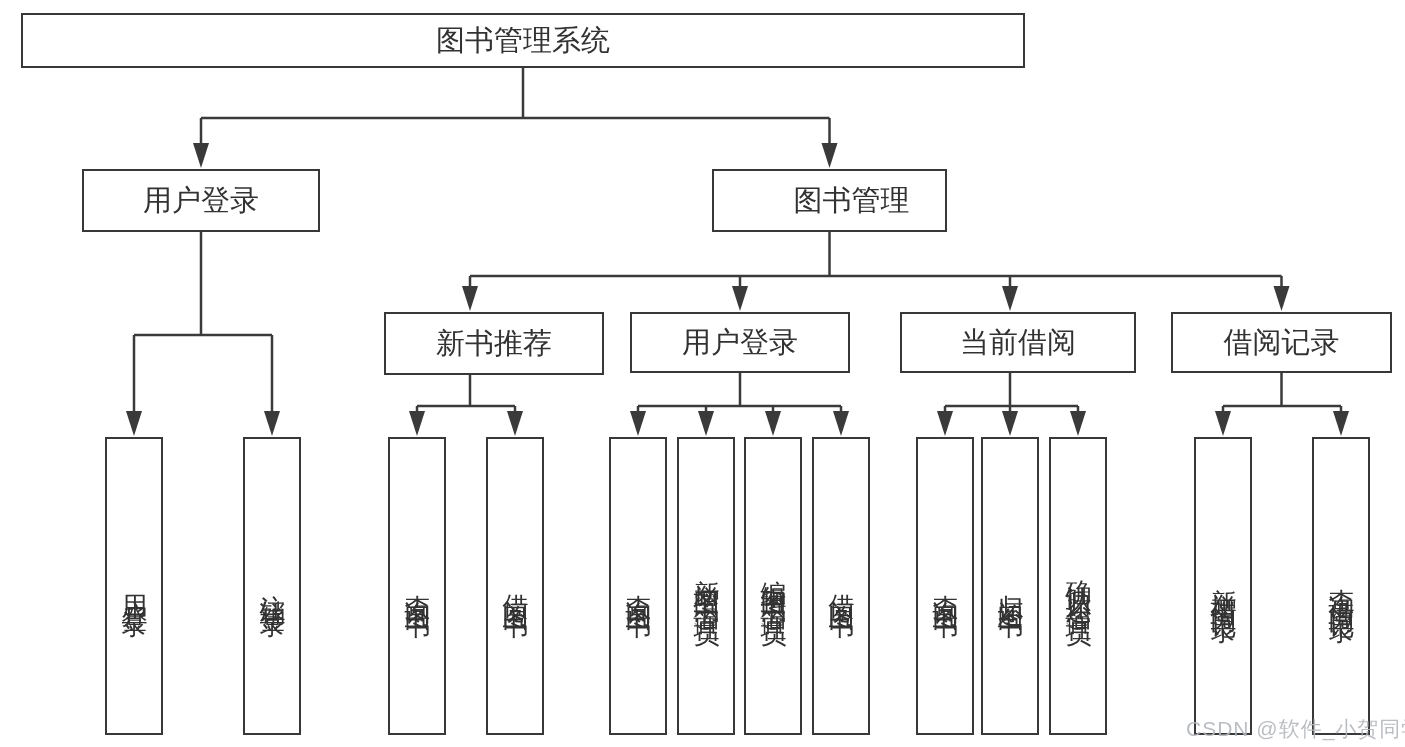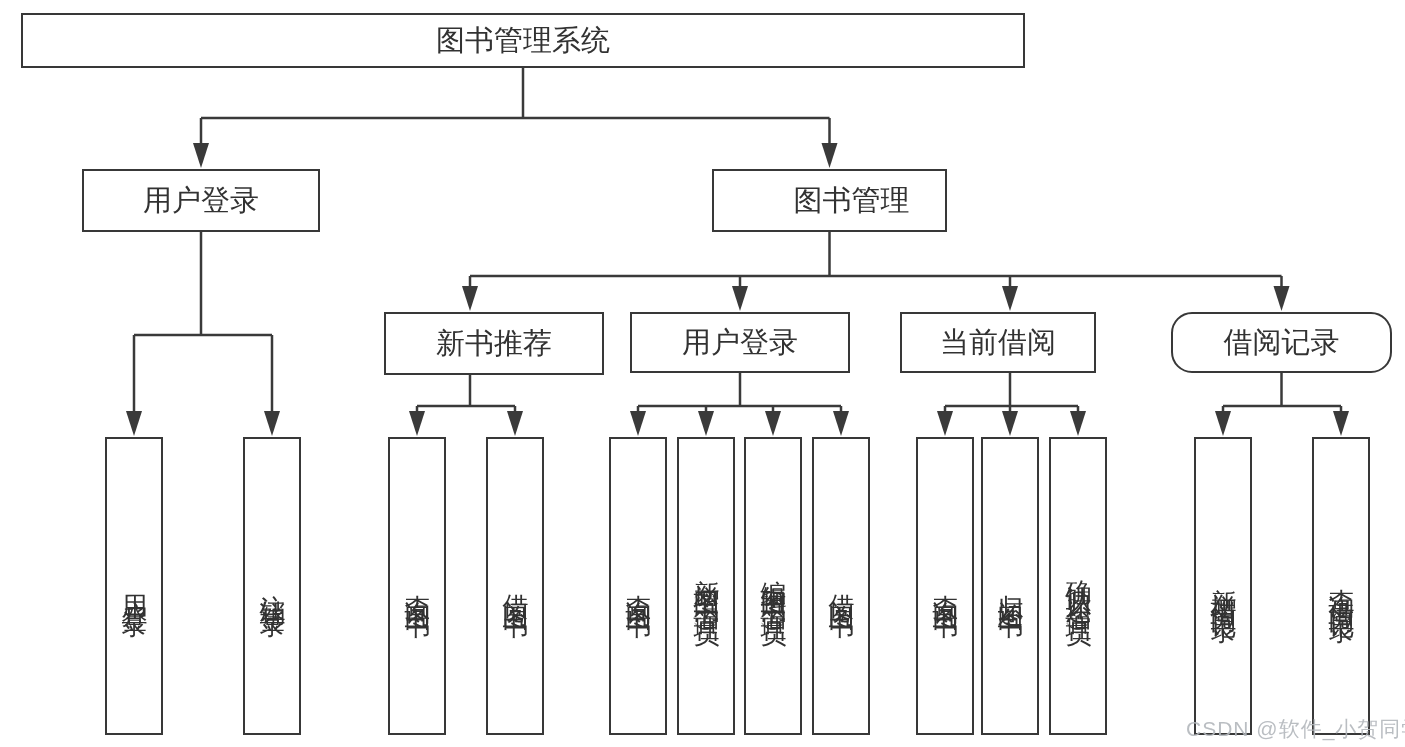--- a/index.html
+++ b/index.html
@@ -96,22 +96,22 @@
       <polygon points="1215,411 1231,411 1223,436" fill="#3a3a3a"></polygon>
       <line x1="1341" y1="406" x2="1341" y2="418" stroke="#3a3a3a" stroke-width="2.5"></line>
       <polygon points="1333,411 1349,411 1341,436" fill="#3a3a3a"></polygon>
     </svg>
 
   <div class="node" style="left: 21px; top: 13px; width: 1004px; height: 55px;">图书管理系统</div>
     <div class="node" style="left: 82px; top: 169px; width: 238px; height: 63px;">用户登录</div>
     <div class="node" style="left: 712px; top: 169px; width: 235px; height: 63px; padding-left: 44px;">图书管理</div>
     <div class="node" style="left: 360px; top: 312px; width: 220px; height: 63px; margin-left: 24px;">新书推荐</div>
     <div class="node" style="left: 630px; top: 312px; width: 220px; height: 61px;">用户登录</div>
-    <div class="node" style="left: 900px; top: 312px; width: 196px; height: 61px;">当前借阅</div>
-    <div class="node" style="left: 1171px; top: 312px; width: 221px; height: 61px; border-radius: 21px;">借阅记录</div>
+    <div class="node" style="left: 900px; top: 312px; width: 236px; height: 61px;">当前借阅</div>
+    <div class="node" style="left: 1171px; top: 312px; width: 221px; height: 61px;">借阅记录</div>
     <div class="node vertical" style="left: 105px; top: 437px; width: 58px; height: 298px;">用户登录</div>
     <div class="node vertical" style="left: 243px; top: 437px; width: 58px; height: 298px;">注销登录</div>
     <div class="node vertical" style="left: 388px; top: 437px; width: 58px; height: 298px;">查询图书</div>
     <div class="node vertical" style="left: 486px; top: 437px; width: 58px; height: 298px;">借阅图书</div>
     <div class="node vertical" style="left: 609px; top: 437px; width: 58px; height: 298px;">查询图书</div>
     <div class="node vertical" style="left: 677px; top: 437px; width: 58px; height: 298px;">新增图书（管理员）</div>
     <div class="node vertical" style="left: 744px; top: 437px; width: 58px; height: 298px;">编辑图书（管理员）</div>
     <div class="node vertical" style="left: 812px; top: 437px; width: 58px; height: 298px;">借阅图书</div>
     <div class="node vertical" style="left: 916px; top: 437px; width: 58px; height: 298px;">查询图书</div>
     <div class="node vertical" style="left: 981px; top: 437px; width: 58px; height: 298px;">归还图书</div>

